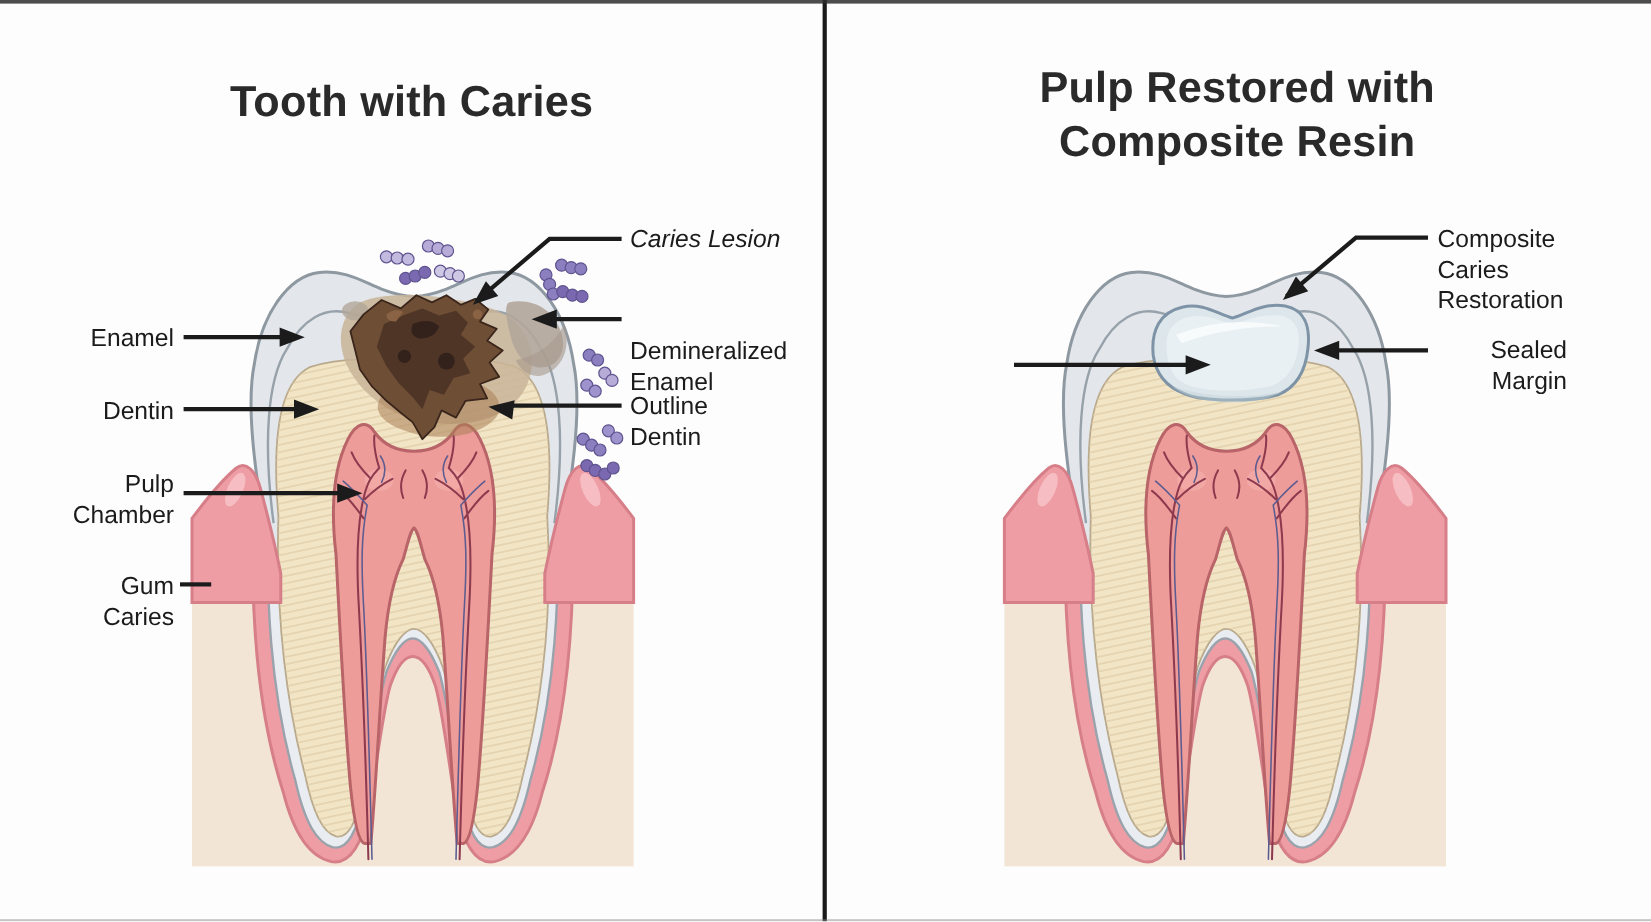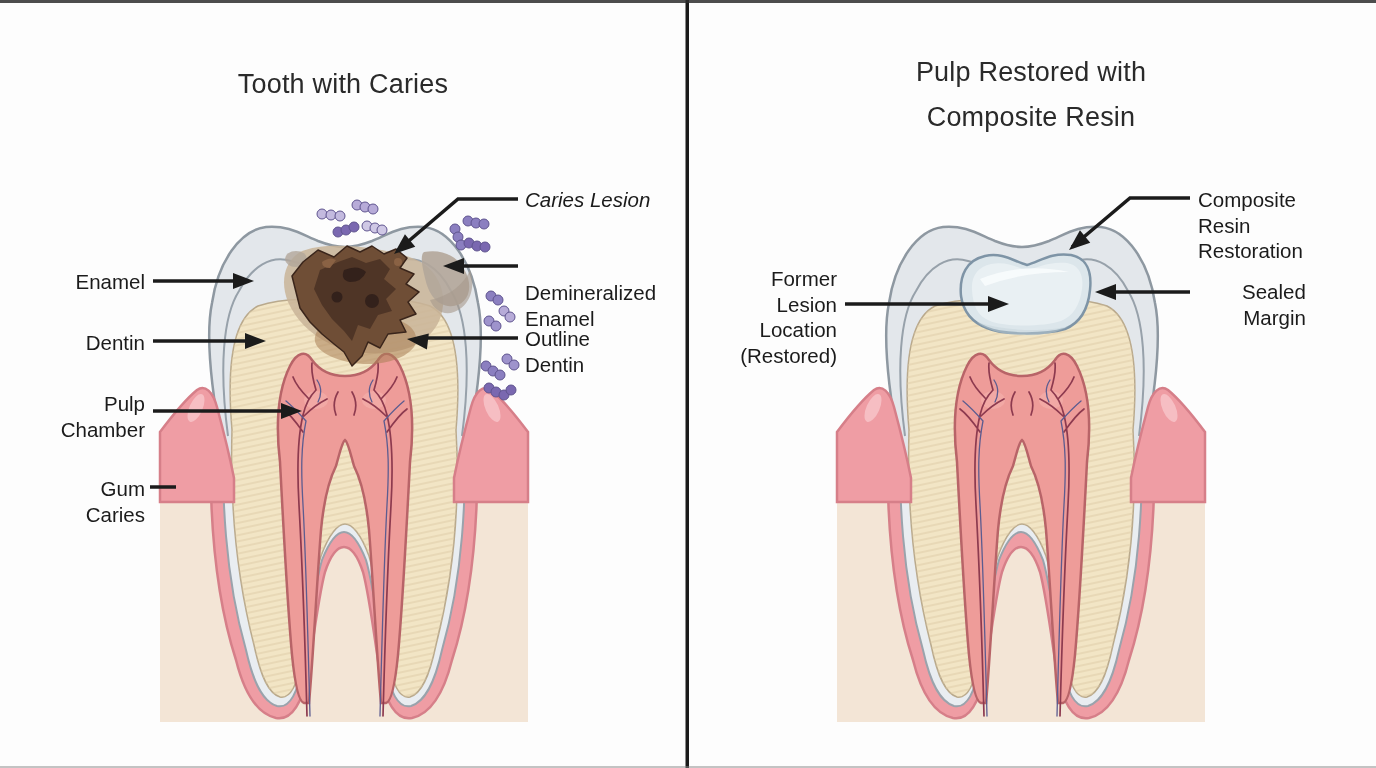--- a/index.html
+++ b/index.html
@@ -4,21 +4,21 @@
 <style>
   html,body{margin:0;padding:0;background:#ffffff;}
   .stage{
     position:relative;width:1376px;height:768px;overflow:hidden;
     background:var(--background,#fdfdfd);
     font-family:"Liberation Sans",sans-serif;
   }
   .stage svg{position:absolute;left:0;top:0;}
   .panel-title{
     position:absolute;text-align:center;white-space:pre-line;
-    font-size:27px;line-height:45px;font-weight:400;letter-spacing:.2px;
+    font-size:36px;line-height:45px;font-weight:700;letter-spacing:.2px;
     color:var(--title_text,#2a2a2a);
   }
   .title-left{left:0;top:62px;width:686px;}
   .title-right{left:688px;top:50px;width:686px;}
   .lbl{
     position:absolute;white-space:pre-line;
     font-size:20.5px;line-height:25.5px;font-weight:400;
     color:var(--label_text,#1b1b1b);
   }
   .lbl.r{text-align:right;}
@@ -192,22 +192,18 @@
 <div class="lbl lbl-affected">Outline
 Dentin</div>
 <div class="lbl r lbl-enamel">Enamel</div>
 <div class="lbl r lbl-dentin">Dentin</div>
 <div class="lbl r lbl-pulp">Pulp
 Chamber</div>
 <div class="lbl r lbl-gum">Gum
 Caries</div>
 
 <div class="lbl lbl-composite">Composite
-Resin
+Caries
 Restoration</div>
 <div class="lbl lbl-sealed">Sealed
 Margin</div>
-<div class="lbl r lbl-former">Former
-Lesion
-Location
-(Restored)</div>
 
 </div>
 
 </body></html>

